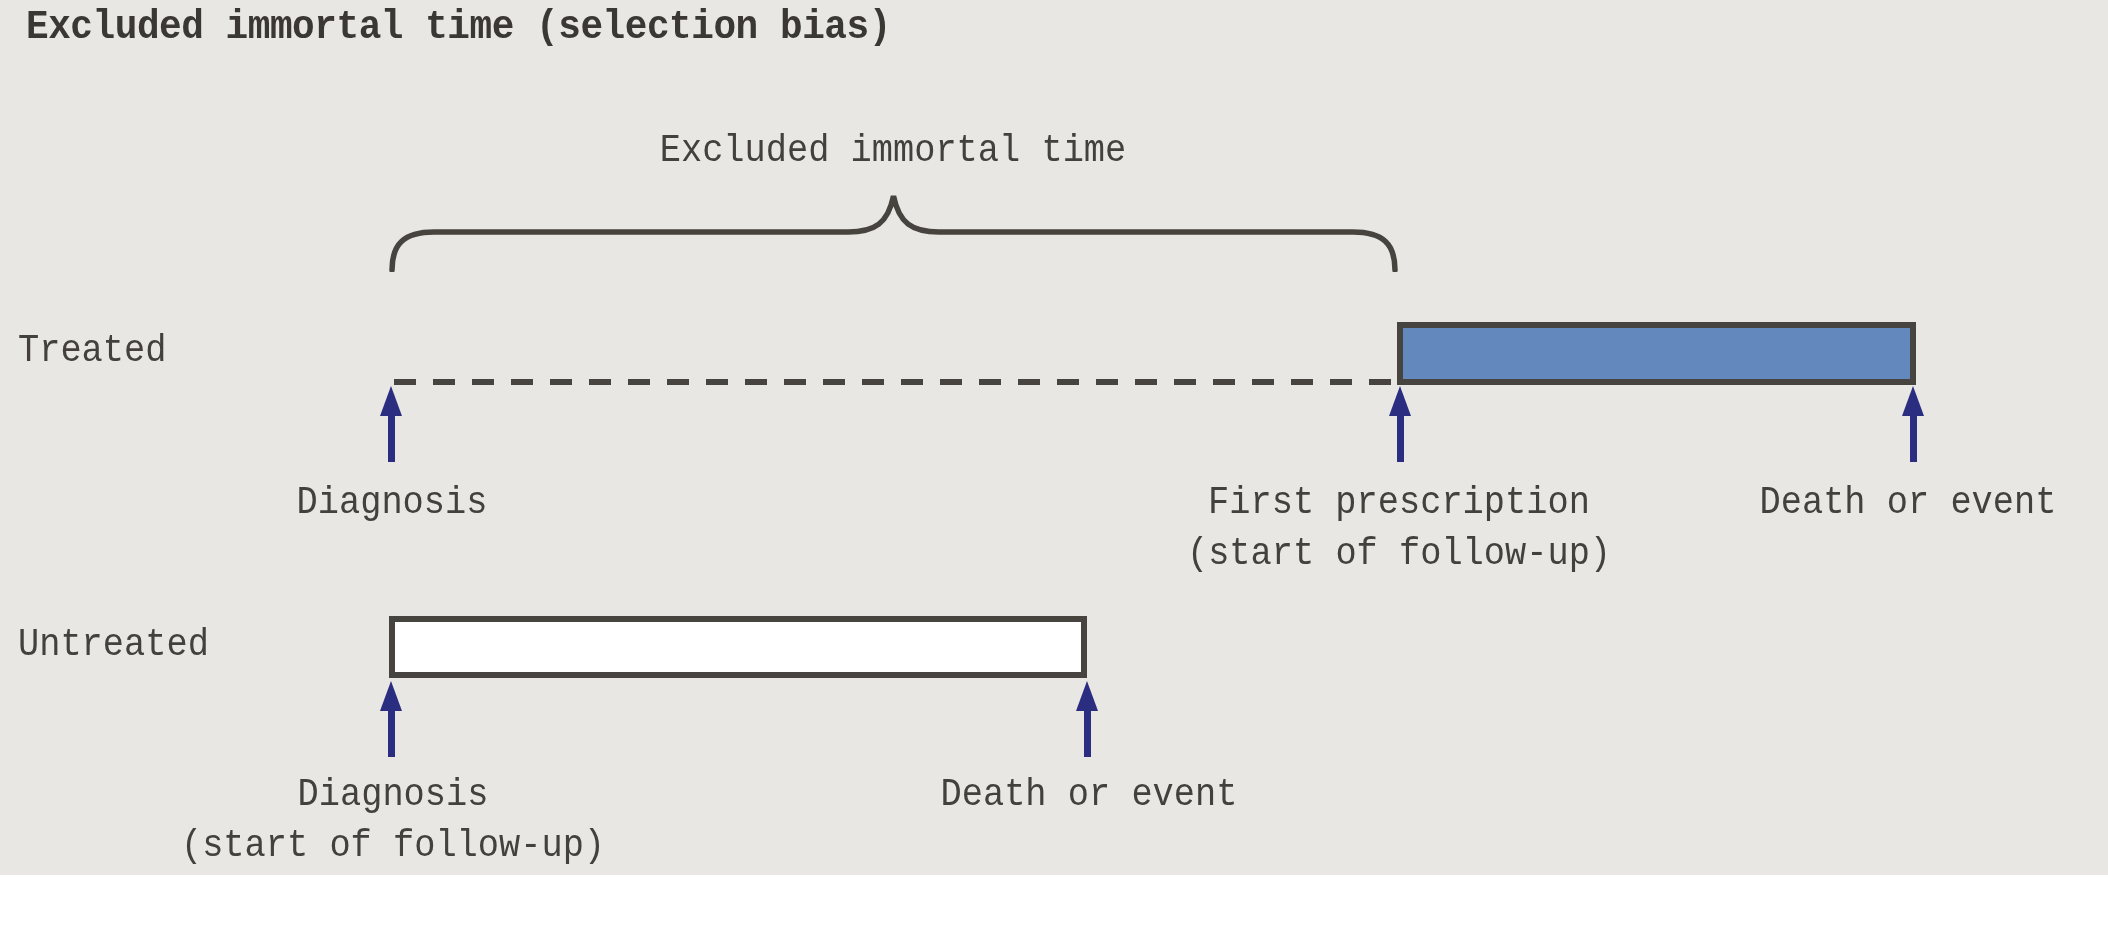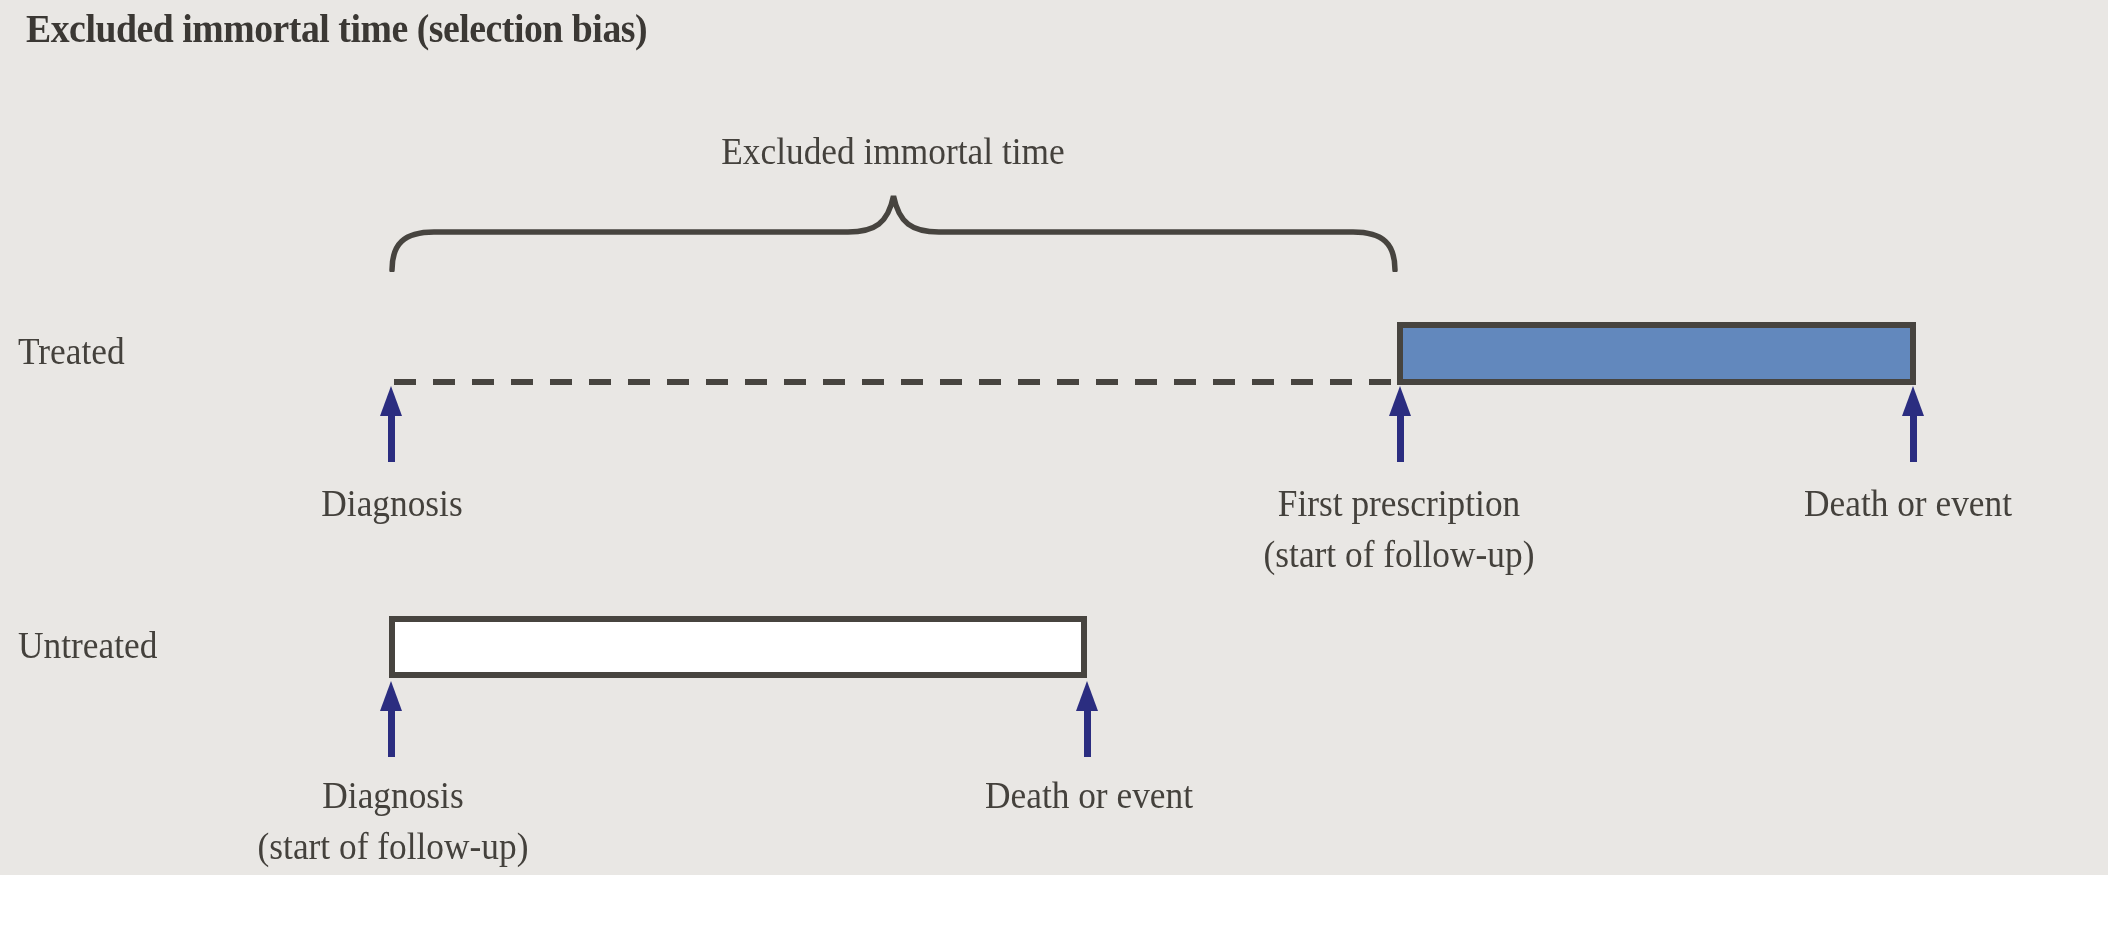--- a/index.html
+++ b/index.html
@@ -9,21 +9,21 @@
     --title-text:#3b3834;
     --bar-blue:#6288bd;
     --bar-white:#ffffff;
     --arrow-navy:#2b2d80;
   }
   html,body{margin:0;padding:0;background:#ffffff;}
   .figure{
     position:relative;
     width:2108px;height:888px;
     background:var(--background,#e9e7e4);
-    font-family:Liberation Serif, serif;
+    font-family:Liberation Mono, monospace;
     overflow:hidden;
   }
   .fig-title{
     position:absolute;left:26px;top:4px;
     font-size:41px;font-weight:bold;
     color:var(--title-text,#3b3834);
     letter-spacing:-0.5px;white-space:nowrap;
     transform:scaleX(0.92);transform-origin:left center;
   }
   .text-label{

